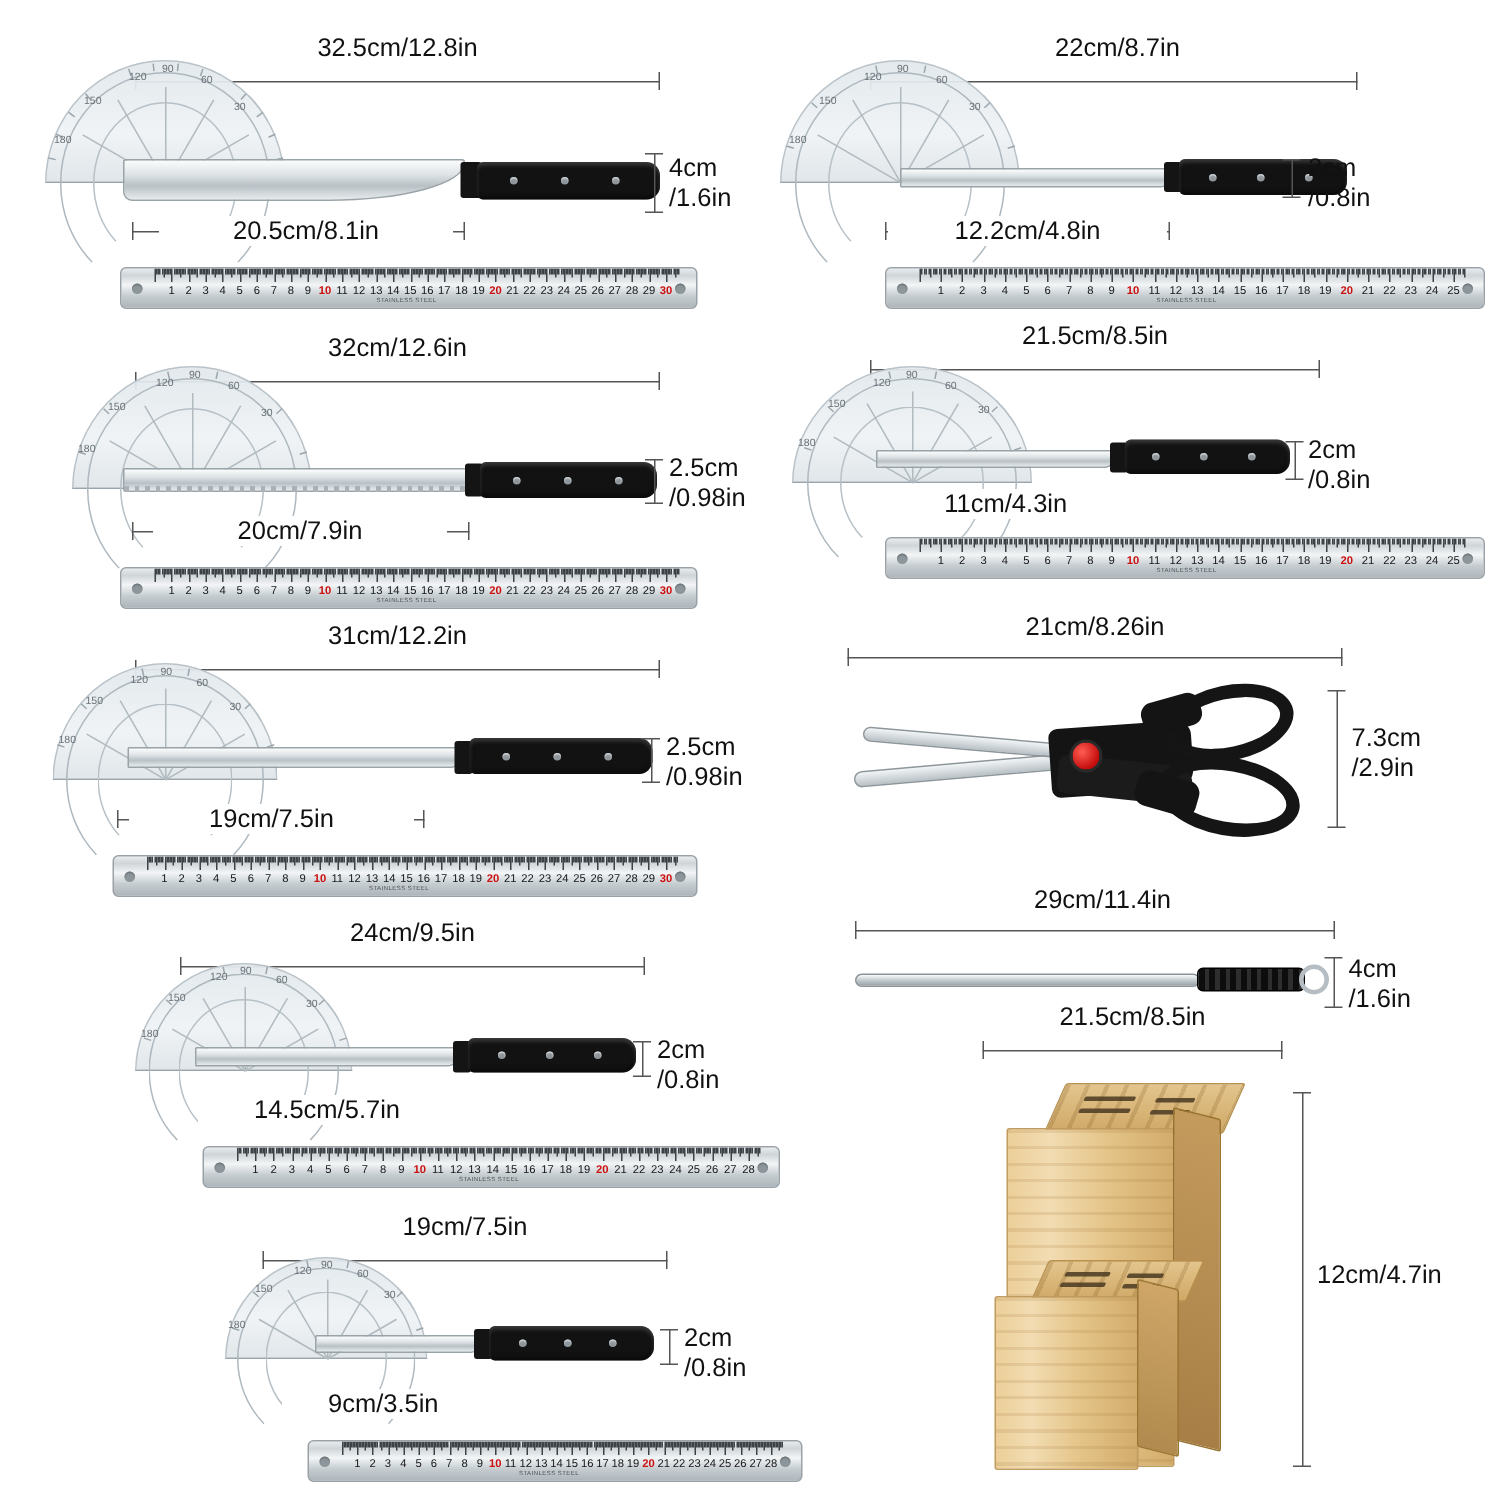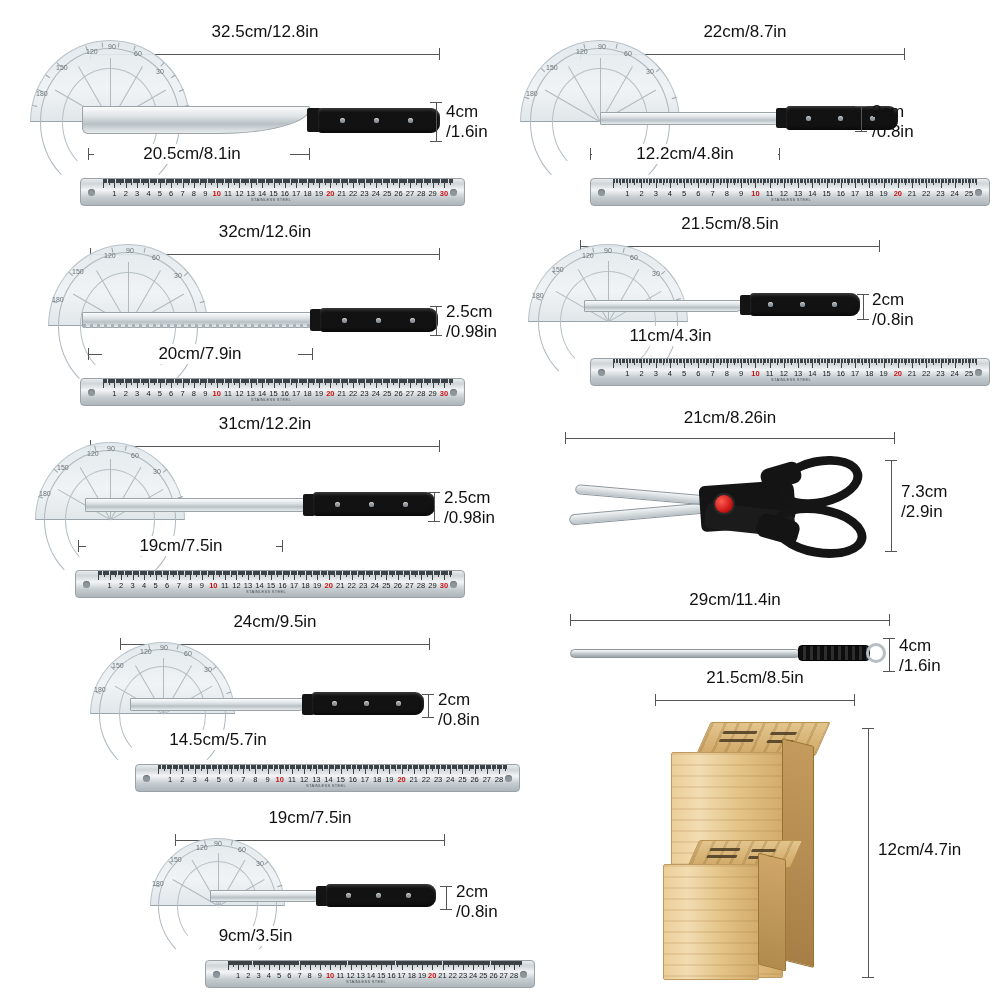--- a/index.html
+++ b/index.html
@@ -232,21 +232,21 @@
     <div class="vlabel abs" style="left:416px; top:84px;">
       <div>4cm</div>
       <div>/1.6in</div>
     </div>
 
     <div class="hdim" style="left:58px; top:130px; width:222px;">
       <div class="bar"></div>
         <div class="t1"></div>
         <div class="t2"></div>
     </div>
-    <div class="dimlabel abs" style="left:64px; top:126px; width:196px; background:#fff;">20.5cm/8.1in</div>
+    <div class="dimlabel abs" style="left:76px; top:126px; width:196px; background:#fff;">20.5cm/8.1in</div>
 
     <div class="ruler" style="left:50px; top:160px; width:385px;">
       <div class="hole"></div>
         <div class="hole right"></div>
       <div class="brand" style="left:170px; top:18px;">STAINLESS STEEL</div>
     <div class="rtick" style="left: 22px; height: 9px;"></div>
         <div class="rtick" style="left: 23.14px; height: 4px;"></div>
         <div class="rtick" style="left: 24.27px; height: 4px;"></div>
         <div class="rtick" style="left: 25.41px; height: 4px;"></div>
         <div class="rtick" style="left: 26.55px; height: 4px;"></div>

